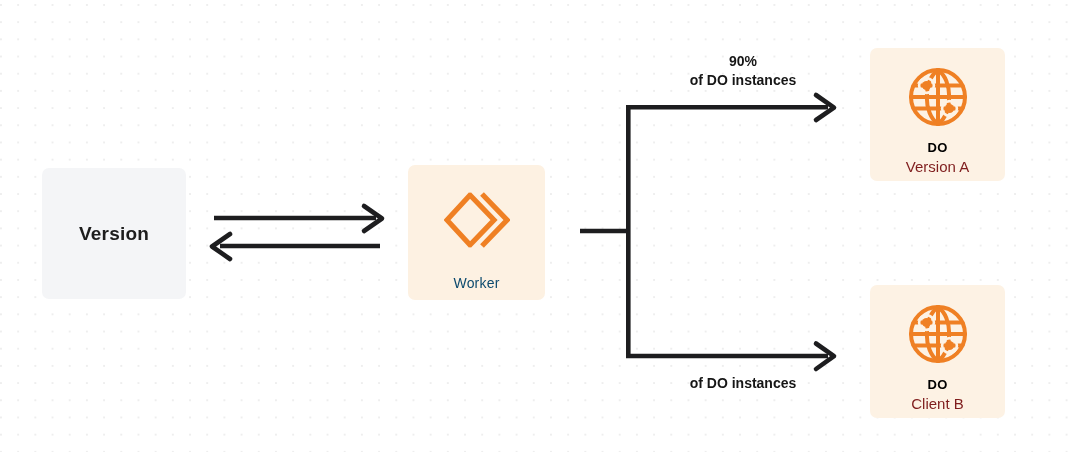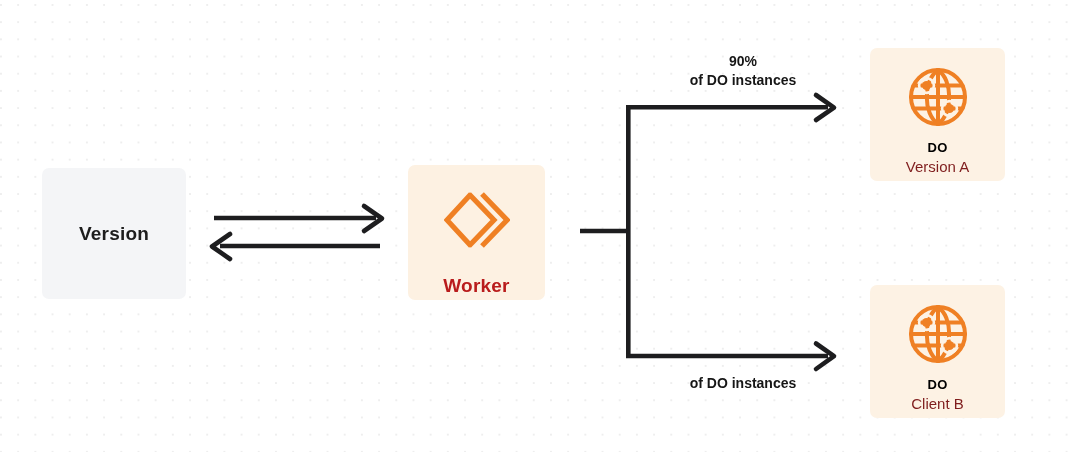--- a/index.html
+++ b/index.html
@@ -49,23 +49,23 @@
   #worker-node {
     left: 408px;
     top: 165px;
     width: 137px;
     height: 135px;
     background: #fdf1e2;
     justify-content: flex-start;
     padding-top: 26px;
   }
   #worker-node .node-title {
-    font-size: 19px;
-    font-weight: bold;
-    color: #b91c1c;
+    font-size: 14px;
+    font-weight: normal;
+    color: #0c4a6e;
     margin-top: 26px;
     letter-spacing: 0.2px;
   }
 
   
   .do-node {
     left: 870px;
     width: 135px;
     height: 133px;
     background: #fdf2e4;

